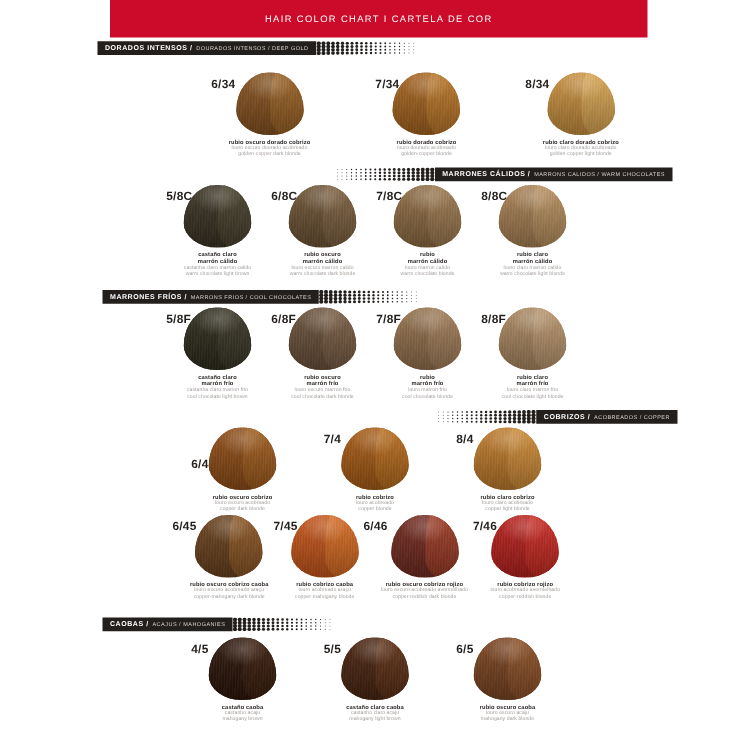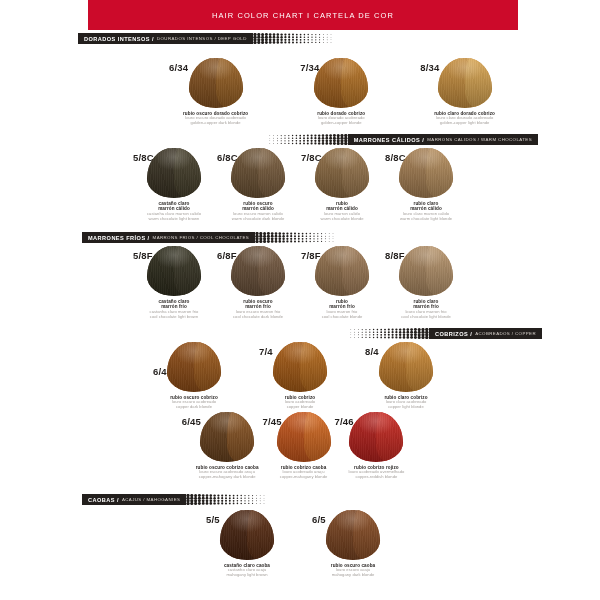--- a/index.html
+++ b/index.html
@@ -715,20 +715,34 @@
           <div class="sheen"></div>
           <div class="shade"></div>
         </div>
         <div class="lbl">
           <div class="b">rubio cobrizo caoba</div>
           <div class="g">louro acobreado araçu</div>
           <div class="g">copper-mahogany blonde</div>
         </div>
       </div>
       <div class="cell">
+        <div class="code" style="left: -14px;">6/46</div>
+        <div class="swatch" style="background: rgb(113, 42, 32);">
+          <div class="lobeL" style="background: rgb(113, 42, 32);"></div>
+          <div class="lobeR" style="background: rgb(156, 58, 36);"></div>
+          <div class="sheen"></div>
+          <div class="shade"></div>
+        </div>
+        <div class="lbl">
+          <div class="b">rubio oscuro cobrizo rojizo</div>
+          <div class="g">louro escuro acobreado avermelhado</div>
+          <div class="g">copper-reddish dark blonde</div>
+        </div>
+      </div>
+      <div class="cell">
         <div class="code" style="left: -14px;">7/46</div>
         <div class="swatch" style="background: rgb(184, 32, 28);">
           <div class="lobeL" style="background: rgb(184, 32, 28);"></div>
           <div class="lobeR" style="background: rgb(203, 42, 34);"></div>
           <div class="sheen"></div>
           <div class="shade"></div>
         </div>
         <div class="lbl">
           <div class="b">rubio cobrizo rojizo</div>
           <div class="g">louro acobreado avermelhado</div>
@@ -827,20 +841,34 @@
           <circle cx="78.00" cy="1.60" r="0.32" fill="#231f1d"></circle>
           <circle cx="78.00" cy="4.20" r="0.32" fill="#231f1d"></circle>
           <circle cx="78.00" cy="6.80" r="0.32" fill="#231f1d"></circle>
           <circle cx="78.00" cy="9.40" r="0.32" fill="#231f1d"></circle>
         </svg>
     </div>
   </div>
 
   <div class="row" id="row5" style="top: 510px; gap: 52px;">
       <div class="cell">
+        <div class="code" style="left: -14px;">4/5</div>
+        <div class="swatch" style="background: rgb(43, 20, 8);">
+          <div class="lobeL" style="background: rgb(43, 20, 8);"></div>
+          <div class="lobeR" style="background: rgb(58, 29, 12);"></div>
+          <div class="sheen"></div>
+          <div class="shade"></div>
+        </div>
+        <div class="lbl">
+          <div class="b">castaño caoba</div>
+          <div class="g">castanho acaju</div>
+          <div class="g">mahogany brown</div>
+        </div>
+      </div>
+      <div class="cell">
         <div class="code" style="left: -14px;">5/5</div>
         <div class="swatch" style="background: rgb(74, 36, 16);">
           <div class="lobeL" style="background: rgb(74, 36, 16);"></div>
           <div class="lobeR" style="background: rgb(92, 47, 21);"></div>
           <div class="sheen"></div>
           <div class="shade"></div>
         </div>
         <div class="lbl">
           <div class="b">castaño claro caoba</div>
           <div class="g">castanho claro acaju</div>

